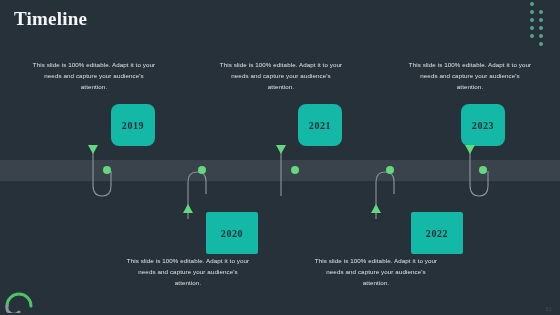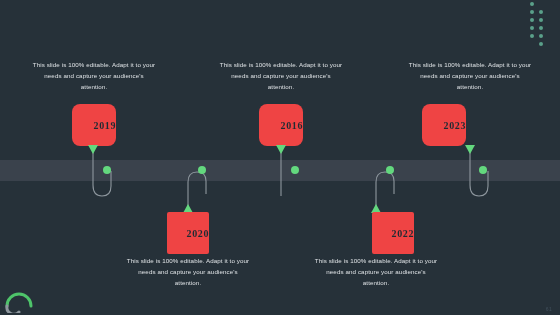--- a/index.html
+++ b/index.html
@@ -67,24 +67,25 @@
     position: absolute;
     width: 124px;
     font-size: 6.2px;
     line-height: 1.75;
     color: #dfe3e6;
     text-align: center;
     letter-spacing: 0.1px;
   }
   .year-box {
     position: absolute;
-    background: #ef4444;
+    background: #14b8a6;
     display: flex;
     align-items: center;
-    justify-content: flex-end;
+    justify-content: center;
+    margin-left: 39px;
   }
   .year-label {
     font-family: "Liberation Serif", serif;
     font-weight: bold;
     font-size: 10px;
     color: #1f2b33;
     letter-spacing: 0.6px;
   }
   
   .node.above .year-box {
@@ -95,21 +96,21 @@
   .node.above .tail {
     position: absolute;
     width: 0;
     height: 0;
     border-left: 5px solid transparent;
     border-right: 5px solid transparent;
     border-top: 9px solid #63d87e;
   }
   
   .node.below .year-box {
-    width: 42px;
+    width: 52px;
     height: 42px;
     border-radius: 2px;
   }
   .node.below .tail {
     position: absolute;
     width: 0;
     height: 0;
     border-left: 5px solid transparent;
     border-right: 5px solid transparent;
     border-bottom: 9px solid #63d87e;
@@ -154,20 +155,21 @@
     font-size: 5px;
     color: #41505c;
     letter-spacing: 0.3px;
   }
 </style>
 </head>
 <body>
 
 <div id="slide">
 
+  <div id="page-title">Timeline</div>
 
   <div id="dot-grid">
       <div class="dg-dot" style="left: 0px; top: 0px;"></div>
       <div class="dg-dot" style="left: 0px; top: 8px;"></div>
       <div class="dg-dot" style="left: 9px; top: 8px;"></div>
       <div class="dg-dot" style="left: 0px; top: 16px;"></div>
       <div class="dg-dot" style="left: 9px; top: 16px;"></div>
       <div class="dg-dot" style="left: 0px; top: 24px;"></div>
       <div class="dg-dot" style="left: 9px; top: 24px;"></div>
       <div class="dg-dot" style="left: 0px; top: 32px;"></div>
@@ -208,21 +210,21 @@
     <div class="tail" style="left:183px; top:204px;"></div>
     <div class="year-box" style="left:167px; top:212px;">
       <span class="year-label">2020</span>
     </div>
     <div class="node-desc" style="left:126px; top:256px;">This slide is 100% editable. Adapt it to your  needs and capture your audience's attention.</div>
   </div>
 
   <div class="node above">
     <div class="node-desc" style="left:219px; top:60px;">This slide is 100% editable. Adapt it to your  needs and capture your audience's attention.</div>
     <div class="year-box" style="left:259px; top:104px;">
-      <span class="year-label">2016</span>
+      <span class="year-label">2021</span>
     </div>
     <div class="tail" style="left:276px; top:145px;"></div>
   </div>
 
   <div class="node below">
     <div class="tail" style="left:371px; top:204px;"></div>
     <div class="year-box" style="left:372px; top:212px;">
       <span class="year-label">2022</span>
     </div>
     <div class="node-desc" style="left:314px; top:256px;">This slide is 100% editable. Adapt it to your  needs and capture your audience's attention.</div>

